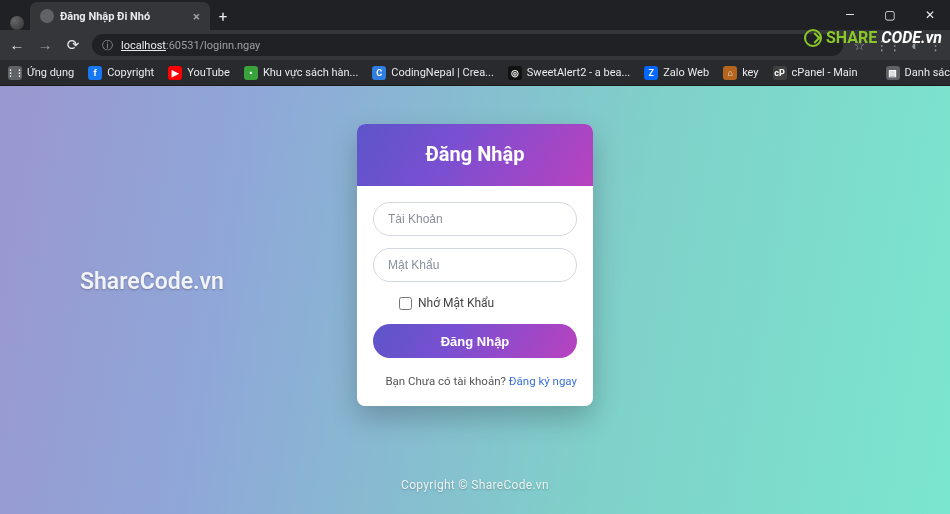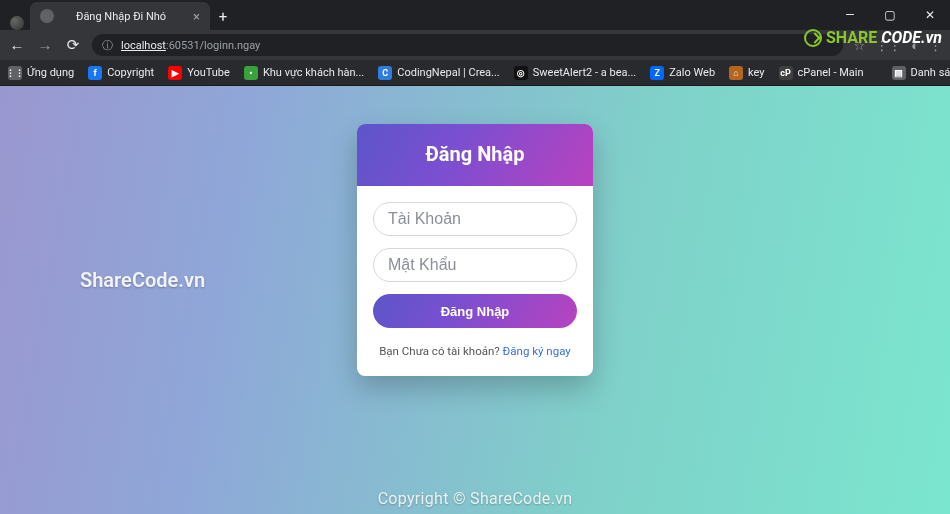--- a/index.html
+++ b/index.html
@@ -1,20 +1,20 @@
 <!DOCTYPE html>
 <html><head>
 <meta charset="utf-8">
 <style>
 * { margin: 0; padding: 0; box-sizing: border-box; }
 body { width: 950px; height: 514px; font-family: -apple-system, "Segoe UI", Roboto, Arial, sans-serif; overflow: hidden; position: relative; }
 
 
 .tab-strip { height: 30px; background: #202124; display: flex; align-items: flex-end; padding: 0 6px; position: relative; }
-.tab { background: #35363a; color: #e8eaed; font-size: 11px; height: 28px; width: 180px; display: flex; align-items: center; padding: 0 10px; border-radius: 7px 7px 0 0; gap: 22px; margin-top: 2px; }
+.tab { background: #35363a; color: #e8eaed; font-size: 11px; height: 28px; width: 180px; display: flex; align-items: center; padding: 0 10px; border-radius: 7px 7px 0 0; gap: 6px; margin-top: 2px; font-weight: bold; }
 .tab .fav { width: 14px; height: 14px; border-radius: 50%; background: #5f6368; flex: 0 0 14px; }
 .tab .title { flex: 1; overflow: hidden; white-space: nowrap; text-overflow: ellipsis; }
 .tab .close { font-size: 13px; color: #9aa0a6; }
 .new-tab { color: #e8eaed; font-size: 15px; width: 26px; text-align: center; padding-bottom: 4px; }
 .win-controls { position: absolute; right: 0; top: 0; height: 30px; display: flex; }
 .win-btn { width: 40px; display: flex; align-items: center; justify-content: center; color: #e8eaed; font-size: 12px; }
 .app-icon { width: 14px; height: 14px; margin: 7px 6px 0 4px; background: radial-gradient(circle at 30% 30%, #666, #333); border-radius: 50%; }
 
 .addr-bar { height: 30px; background: #35363a; display: flex; align-items: center; padding: 0 8px; gap: 10px; }
 .nav-btn { color: #9aa0a6; font-size: 15px; width: 18px; text-align: center; }
@@ -24,37 +24,37 @@
 .addr-icons { display: flex; gap: 10px; color: #9aa0a6; font-size: 13px; }
 
 .bk-bar { height: 26px; background: #292a2d; display: flex; align-items: center; padding: 0 8px; gap: 14px; color: #e8eaed; font-size: 11px; border-bottom: 1px solid #1a1a1a; }
 .bk { display: flex; align-items: center; gap: 5px; white-space: nowrap; }
 .bk .ic { width: 14px; height: 14px; border-radius: 3px; display: inline-flex; align-items: center; justify-content: center; font-size: 9px; font-weight: bold; }
 .bk-spacer { flex: 1; }
 
 
 .viewport { position: relative; width: 100%; height: calc(514px - 86px); background: linear-gradient(100deg, #9a97cf 0%, #8fa7d8 25%, #7fd1c9 65%, #7be6cf 100%); display: flex; align-items: flex-start; justify-content: center; }
 
-.wm1 { position: absolute; left: 80px; top: 182px; font-size: 20px; font-weight: 600; color: rgba(255,255,255,0.9); text-shadow: 0 1px 2px rgba(0,0,0,0.25); pointer-events: none; }
-.wm2 { position: absolute; bottom: 6px; left: 50%; transform: translateX(-50%); font-size: 16px; color: rgba(255,255,255,0.85); text-shadow: 0 1px 2px rgba(0,0,0,0.25); pointer-events: none; letter-spacing: 0.3px; }
+.wm1 { position: absolute; left: 80px; top: 182px; font-size: 23px; font-weight: 600; color: rgba(255,255,255,0.9); text-shadow: 0 1px 2px rgba(0,0,0,0.25); pointer-events: none; }
+.wm2 { position: absolute; bottom: 22px; left: 50%; transform: translateX(-50%); font-size: 12px; color: rgba(255,255,255,0.85); text-shadow: 0 1px 2px rgba(0,0,0,0.25); pointer-events: none; letter-spacing: 0.3px; }
 .wm3 { position: absolute; right: 8px; top: -58px; display: flex; align-items: flex-end; gap: 4px; font-size: 16px; font-weight: 700; color: #fff; pointer-events: none; }
 .wm3 .s1 { color: #8ac827; } .wm3 .s2 { color: #fff; font-style: italic; }
 .wm3 .ring { width: 18px; height: 18px; border: 2px solid #8ac827; border-radius: 50%; position: relative; }
 .wm3 .ring::after { content: ""; position: absolute; width: 6px; height: 6px; border-top: 2px solid #8ac827; border-right: 2px solid #8ac827; top: 3px; left: 5px; transform: rotate(45deg); }
 
 
 .card { width: 236px; background: #fff; border-radius: 8px; box-shadow: 0 12px 28px rgba(0,0,0,0.22); margin-top: 38px; overflow: hidden; }
 .card-head { background: linear-gradient(120deg, #5d55c9 0%, #7a4fd1 40%, #b942bf 100%); color: #fff; text-align: center; padding: 18px 0 20px; font-size: 20px; font-weight: 700; }
 .card-body { padding: 16px 16px 18px; }
-.inp { width: 100%; height: 34px; border: 1px solid #d3d7df; border-radius: 17px; padding: 0 14px; font-size: 16px; color: #0f766e; margin-bottom: 12px; outline: none; }
+.inp { width: 100%; height: 34px; border: 1px solid #d3d7df; border-radius: 17px; padding: 0 14px; font-size: 12px; color: #0f766e; margin-bottom: 12px; outline: none; }
 .inp::placeholder { color: #8a8f9a; }
 .chk-row { display: flex; align-items: center; gap: 6px; font-size: 12px; color: #444; margin: 2px 0 14px 26px; }
 .chk-row input { width: 13px; height: 13px; }
 .btn { width: 100%; height: 34px; border: none; border-radius: 17px; background: linear-gradient(120deg, #5d55c9 0%, #7a4fd1 40%, #b942bf 100%); color: #fff; font-size: 13px; font-weight: 600; cursor: pointer; }
-.foot { text-align: center; font-size: 11.5px; color: #555; margin-top: 16px; }
+.foot { text-align: right; font-size: 11.5px; color: #555; margin-top: 16px; }
 .foot a { color: #3b6fd8; text-decoration: none; }
 </style>
 </head>
 <body>
 
 <div class="tab-strip">
   <div class="app-icon"></div>
   <div class="tab">
     <span class="fav"></span>
     <span class="title">Đăng Nhập Đi Nhó</span>
@@ -93,21 +93,21 @@
       <div class="bk">
         <span class="ic" style="background:#1877f2;color:#fff">f</span>
         <span>Copyright</span>
       </div>
       <div class="bk">
         <span class="ic" style="background:#ff0000;color:#fff">▶</span>
         <span>YouTube</span>
       </div>
       <div class="bk">
         <span class="ic" style="background:#3aa23a;color:#fff">•</span>
-        <span>Khu vực khách hàn...</span>
+        <span>Khu vực sách hàn...</span>
       </div>
       <div class="bk">
         <span class="ic" style="background:#2f7de1;color:#fff">C</span>
         <span>CodingNepal | Crea...</span>
       </div>
       <div class="bk">
         <span class="ic" style="background:#111;color:#fff">◎</span>
         <span>SweetAlert2 - a bea...</span>
       </div>
       <div class="bk">
@@ -138,20 +138,24 @@
       <span class="s2">CODE.vn</span>
   </div>
 
   <div class="wm1">ShareCode.vn</div>
 
   <div class="card">
     <div class="card-head">Đăng Nhập</div>
     <div class="card-body">
       <input class="inp" placeholder="Tài Khoản" style="">
       <input class="inp" type="password" placeholder="Mật Khẩu" style="">
+      <label class="chk-row">
+        <input type="checkbox" style="">
+        <span>Nhớ Mật Khẩu</span>
+      </label>
       <button class="btn">Đăng Nhập</button>
       <div class="foot">
         <span>Bạn Chưa có tài khoản? </span><a href="#">Đăng ký ngay</a>
       </div>
     </div>
   </div>
 
   <div class="wm2">Copyright © ShareCode.vn</div>
 </div>
 

